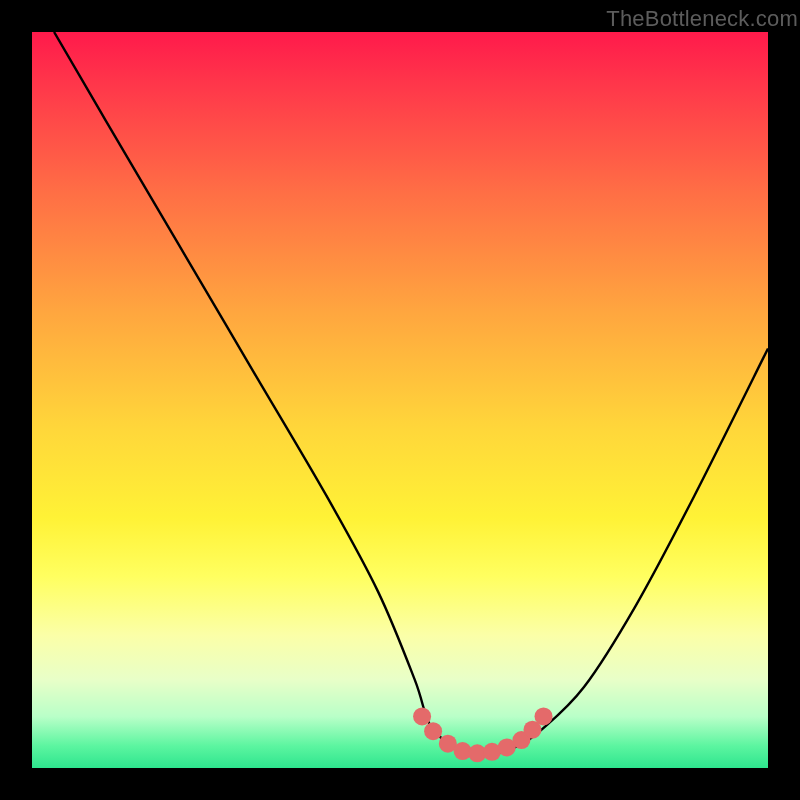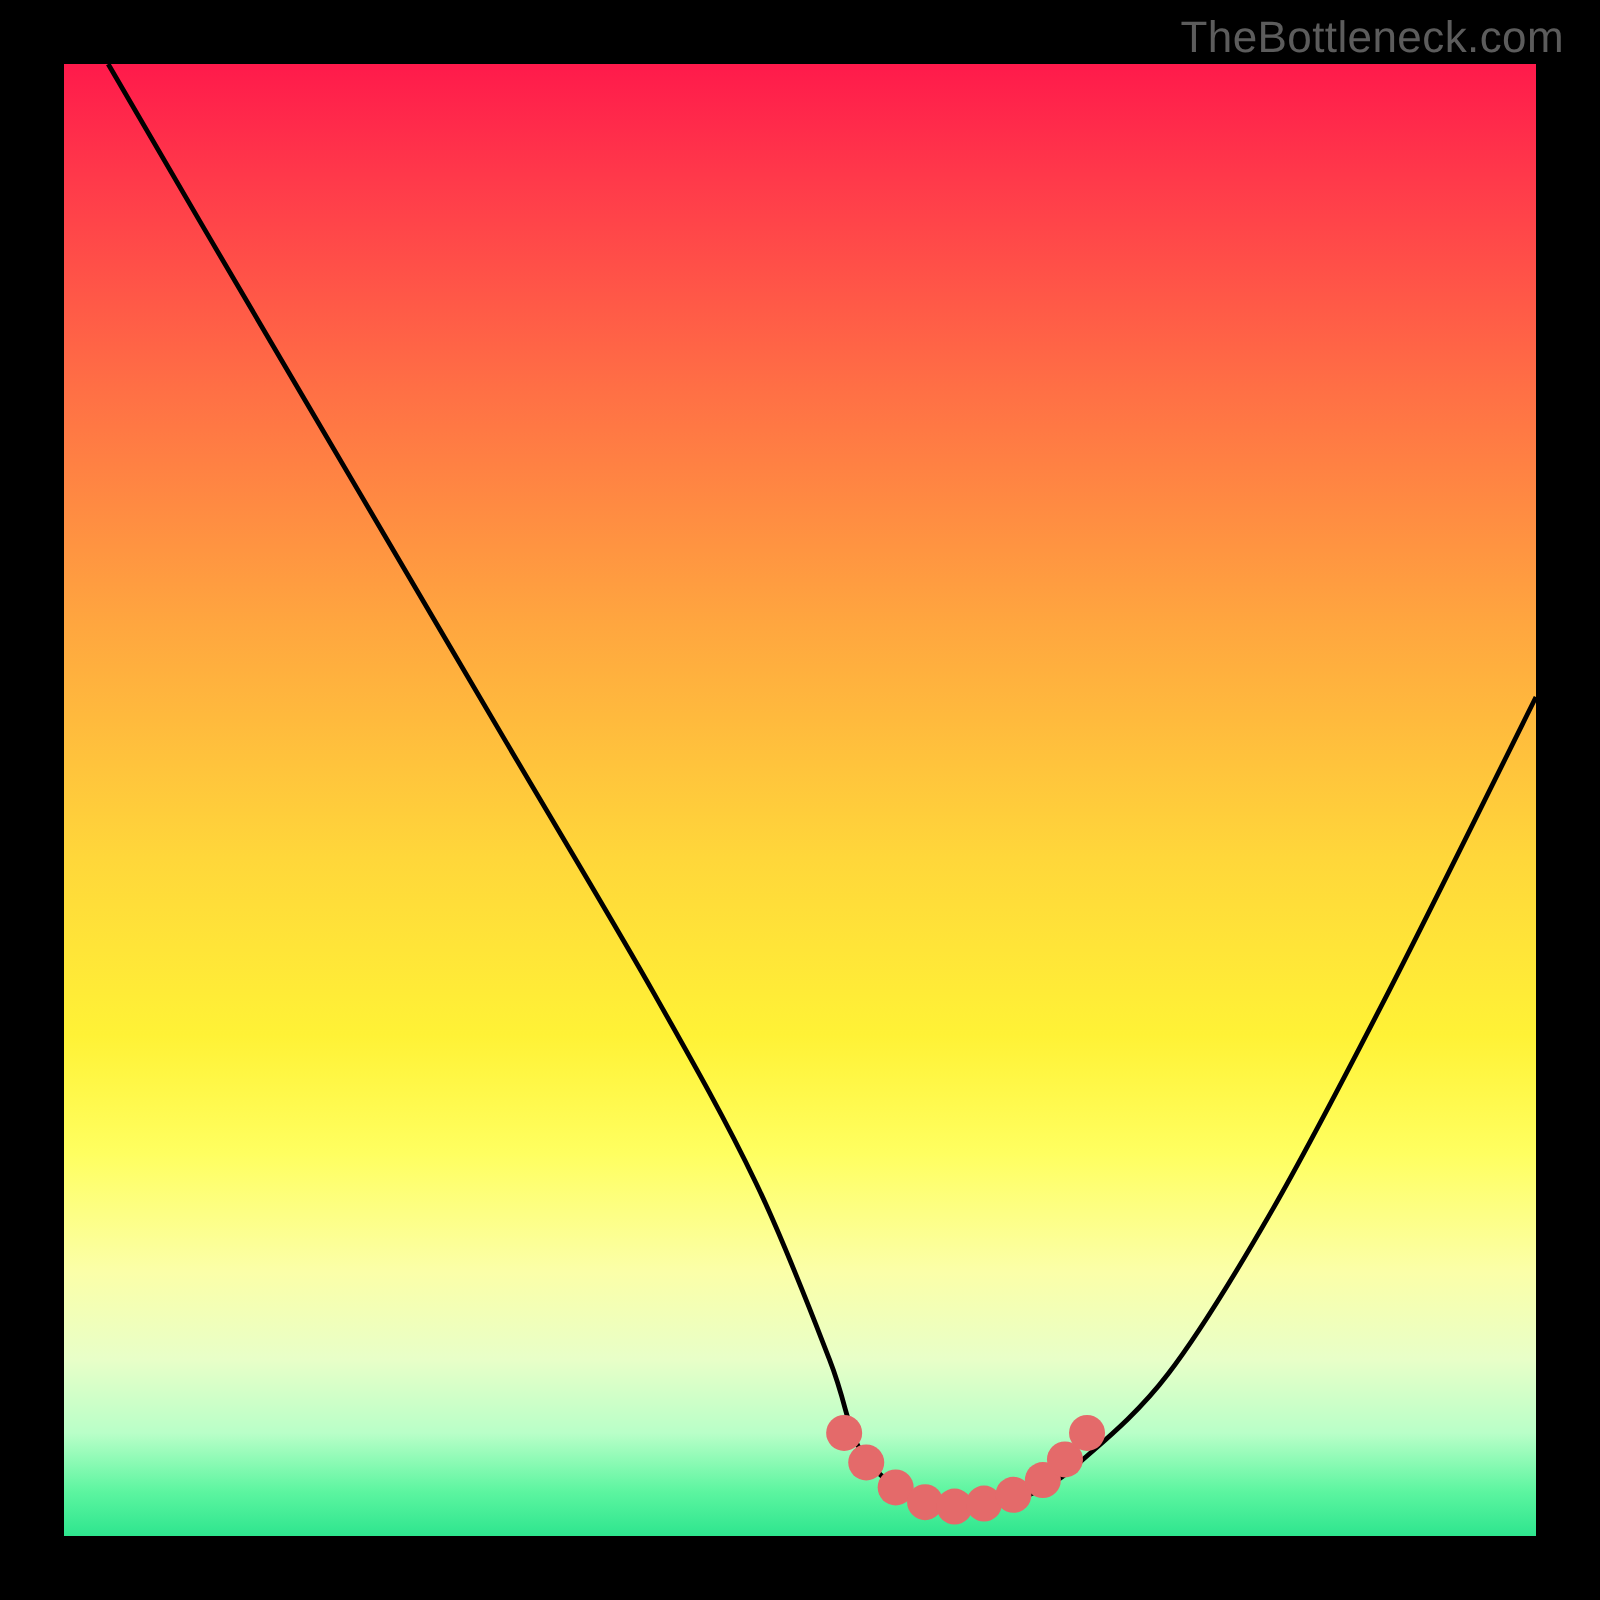--- a/index.html
+++ b/index.html
@@ -13,21 +13,21 @@
   }
   .frame {
     position: relative;
     width: 800px;
     height: 800px;
     background: #000;
   }
   .watermark {
     position: absolute;
     top: 6px;
-    right: 18px;
+    right: 2px;
     color: #5c5c5c;
     font-size: 22px;
     font-weight: 500;
     letter-spacing: 0.2px;
     z-index: 20;
   }
   .plot {
     position: absolute;
     left: 32px;
     top: 32px;

